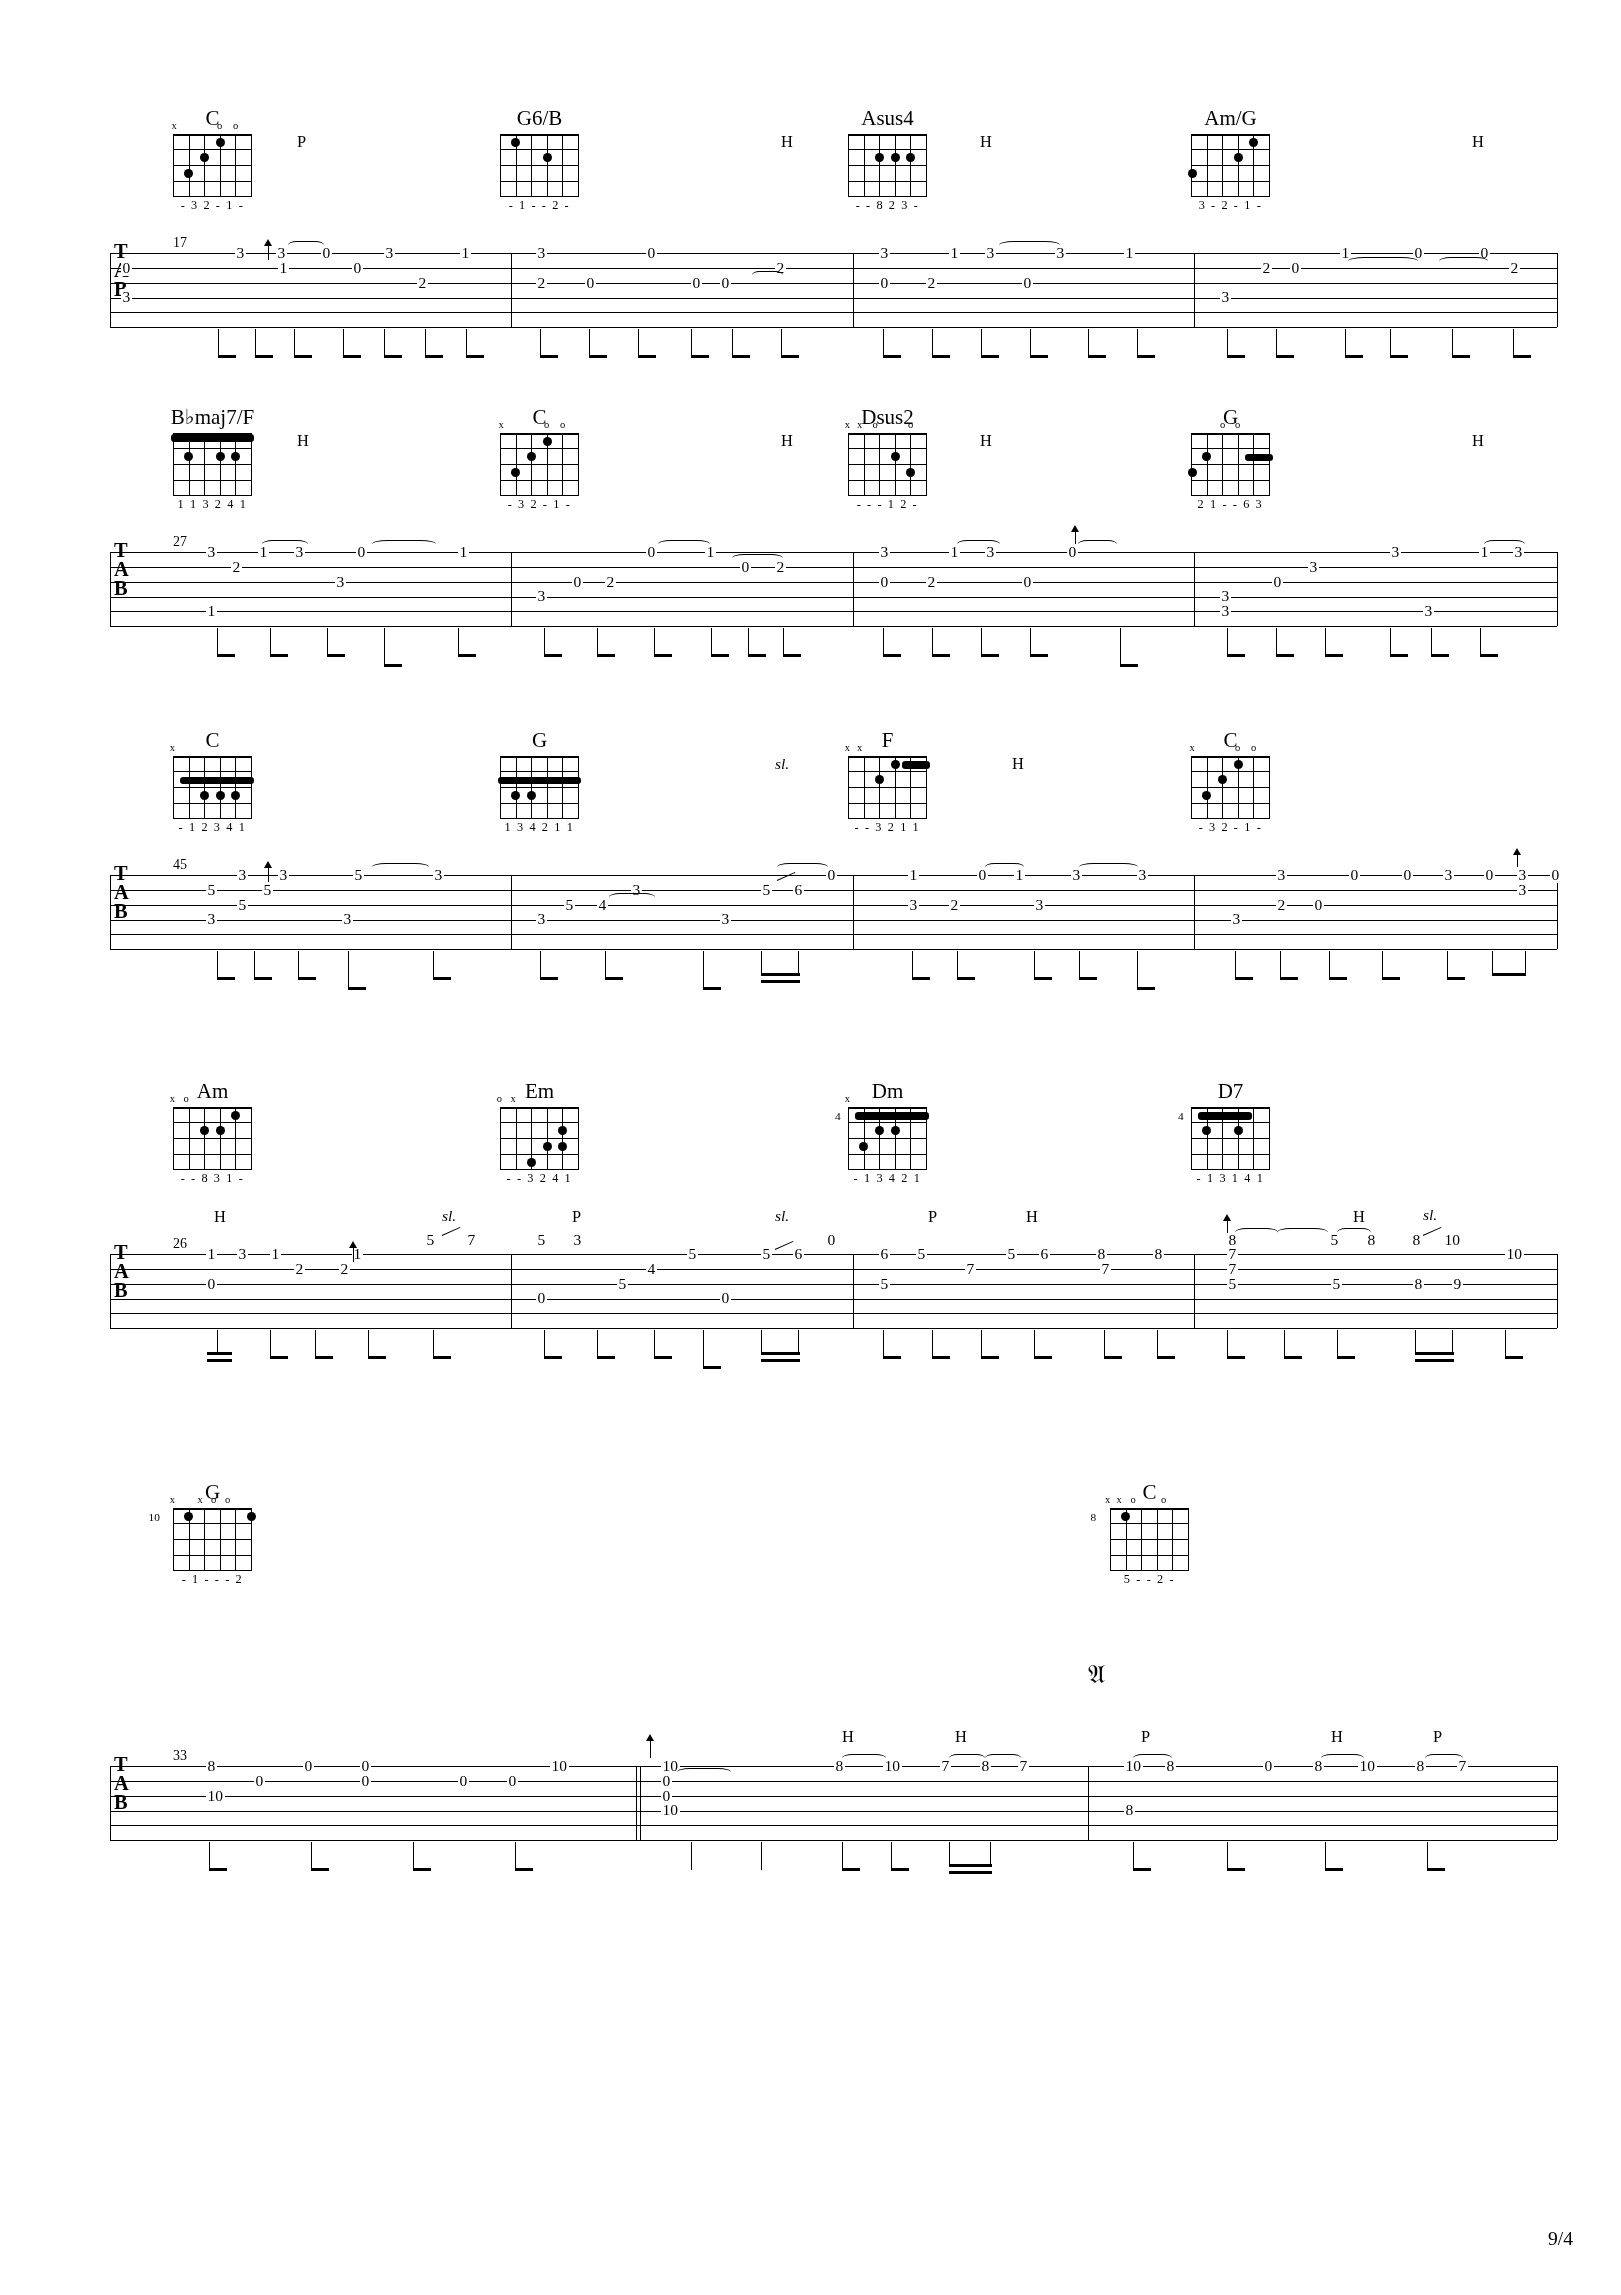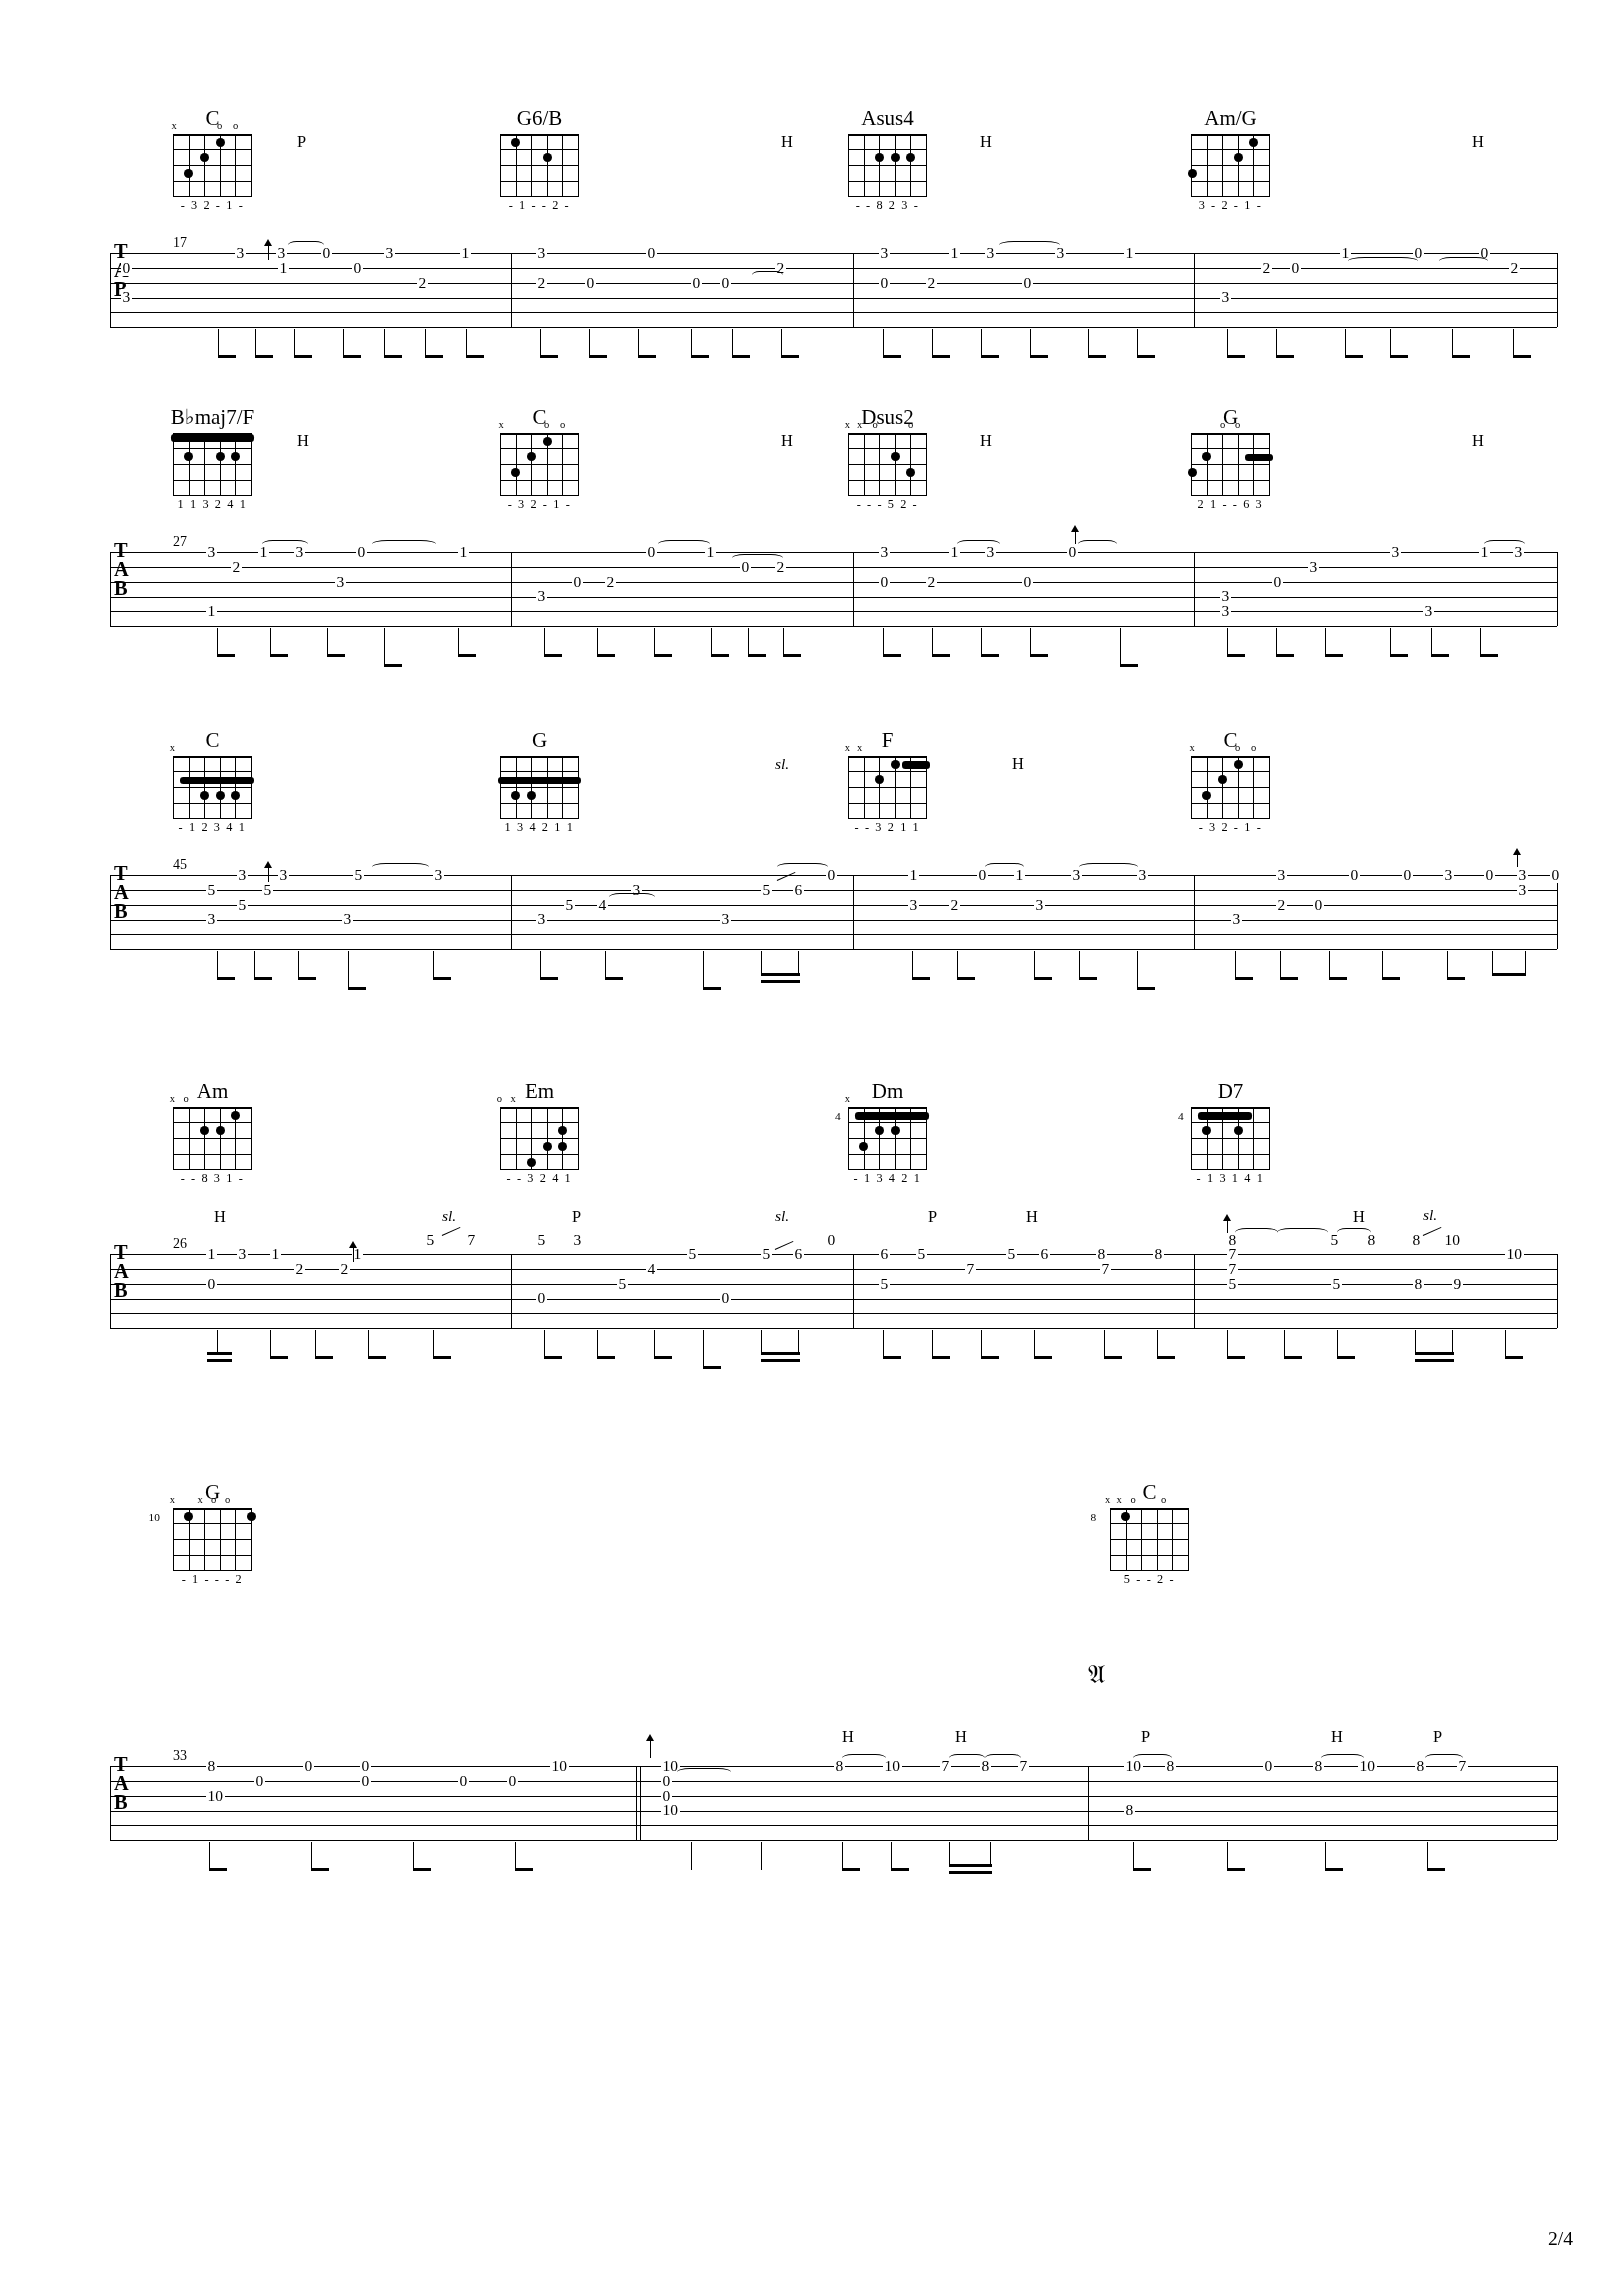--- a/index.html
+++ b/index.html
@@ -329,21 +329,21 @@
             <div class="v" style="left:78px;"></div>
           <div class="marks">
               <span style="left:-3.3px;">x</span>
               <span style="left:9px;">x</span>
               <span style="left:24.5px;">o</span>
               <span style="left:60px;">o</span>
             </div>
           <div class="dot" style="left:43px;top:19.6px;"></div>
           <div class="dot" style="left:58px;top:35px;"></div>
         </div>
-        <div class="fingers">- - - 5 2 -</div>
+        <div class="fingers">- - - 1 2 -</div>
       </div>
       <div class="chord" style="left:1169px;top:0;">
         <div class="cname">G</div>
         <div class="grid">
           <div class="nut"></div>
           <div class="h" style="top:15.5px;"></div>
             <div class="h" style="top:31px;"></div>
           <div class="h" style="top:47px;"></div>
             <div class="h" style="top:62px;"></div>
           <div class="v" style="left:0;"></div>
@@ -1067,15 +1067,15 @@
       <div class="flag" style="left:1133px;top:118px;width:18px;"></div>
       <div class="stem" style="left:1227px;top:92px;height:28px;"></div>
       <div class="flag" style="left:1227px;top:118px;width:18px;"></div>
       <div class="stem" style="left:1325px;top:92px;height:28px;"></div>
       <div class="flag" style="left:1325px;top:118px;width:18px;"></div>
       <div class="stem" style="left:1427px;top:92px;height:28px;"></div>
       <div class="flag" style="left:1427px;top:118px;width:18px;"></div>
     </div>
   </div>
 
-  <div class="pageno">2/4</div>
+  <div class="pageno">9/4</div>
 </div>
 
 
 </body></html>

